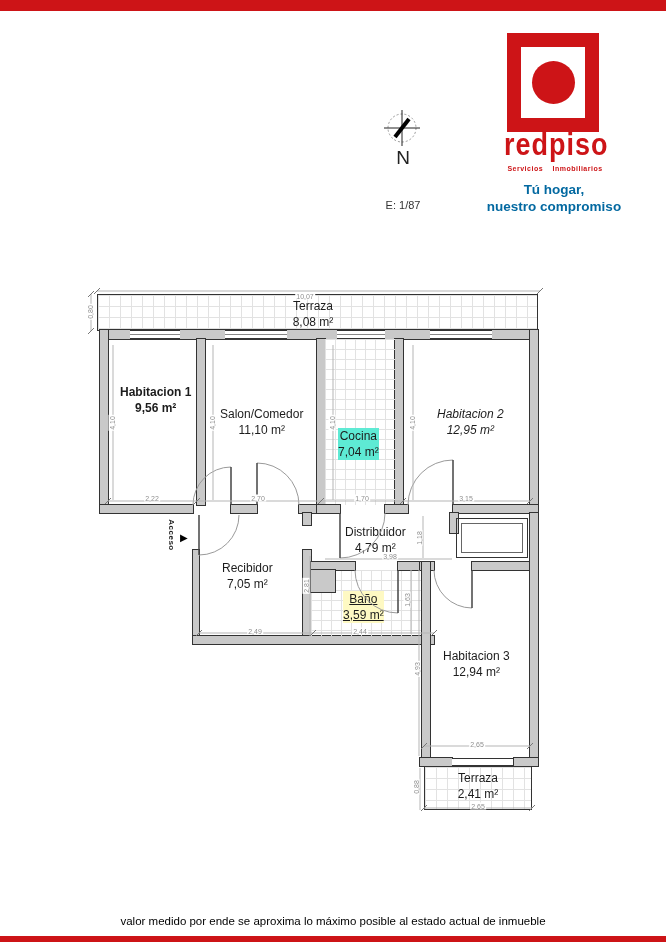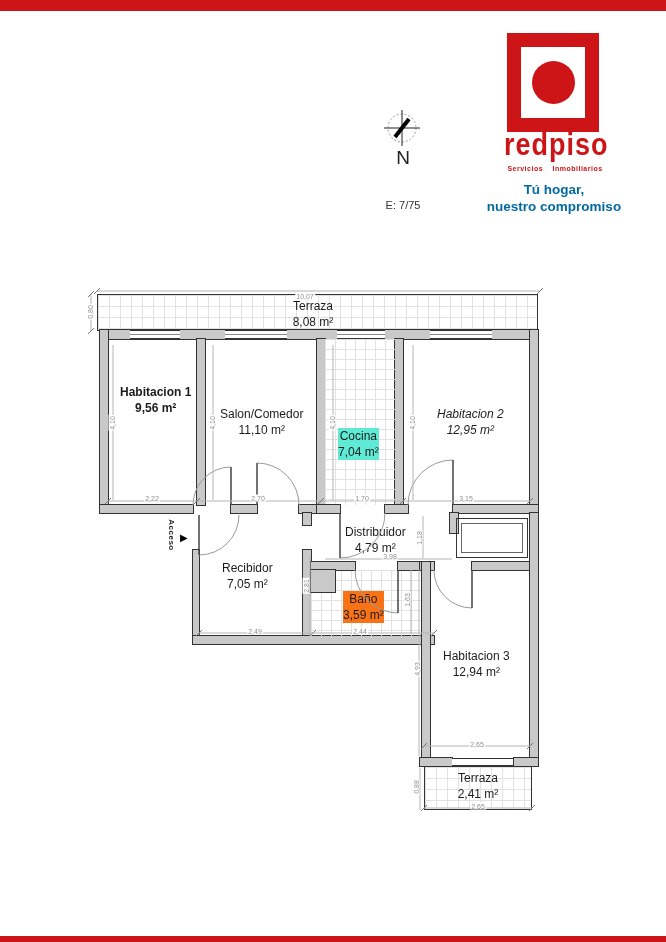--- a/index.html
+++ b/index.html
@@ -49,21 +49,21 @@
   <div class="redbar" style="top:0;height:11px;"></div>
   <div class="logo-square"></div>
   <div class="logo-circle"></div>
   <div class="logo-word">redpiso</div>
   <div class="logo-sub">Servicios Inmobiliarios</div>
   <div class="tagline">
     <span>Tú hogar,</span><br>
     <span>nuestro compromiso</span>
   </div>
   <div class="north">N</div>
-  <div class="scale">E: 7/75</div>
+  <div class="scale">E: 1/87</div>
 
   <div class="thin grid" style="left:97px;top:294px;width:441px;height:37px;"></div>
 
   <div class="w" style="left:100px;top:330px;width:438px;height:9px;"></div>
   <div class="win" style="left:130px;top:330px;width:50px;height:9px;"></div>
   <div class="win" style="left:225px;top:330px;width:62px;height:9px;"></div>
   <div class="win" style="left:337px;top:330px;width:48px;height:9px;"></div>
   <div class="win" style="left:430px;top:330px;width:62px;height:9px;"></div>
   <div class="w" style="left:100px;top:330px;width:8px;height:183px;"></div>
   <div class="w" style="left:197px;top:339px;width:8px;height:166px;"></div>
@@ -191,21 +191,21 @@
     <span class="area">12,95 m²</span>
   </div>
   <div class="room-label" style="left:345px;top:524px;">
     <span>Distribuidor</span>
     <span class="area">4,79 m²</span>
   </div>
   <div class="room-label" style="left:222px;top:560px;">
     <span>Recibidor</span>
     <span class="area">7,05 m²</span>
   </div>
-  <div class="room-label" style="left:343px;top:591px;background:#f97316;">
+  <div class="room-label" style="left:343px;top:591px;background:#fef9c3;text-decoration:underline;">
     <span>Baño</span>
     <span class="area">3,59 m²</span>
   </div>
   <div class="room-label" style="left:443px;top:648px;">
     <span>Habitacion 3</span>
     <span class="area">12,94 m²</span>
   </div>
   <div class="room-label center" style="left:430px;top:770px;width:96px;background:transparent;">
     <span>Terraza</span>
     <span class="area">2,41 m²</span>
@@ -230,16 +230,17 @@
   <div class="dim" style="left:255px;top:631px;">2,49</div>
   <div class="dim" style="left:360px;top:631px;">2,44</div>
   <div class="dimv" style="left:407px;top:600px;">1,63</div>
   <div class="dimv" style="left:417px;top:669px;">4,93</div>
   <div class="dim" style="left:477px;top:744px;">2,65</div>
   <div class="dimv" style="left:416px;top:787px;">0,88</div>
   <div class="dim" style="left:478px;top:806px;">2,65</div>
 
   <div class="disclaimer">
     <br>
+    <span>valor medido por ende se aproxima lo máximo posible al estado actual de inmueble</span>
   </div>
   <div class="redbar" style="top:936px;height:6px;"></div>
 
 </div>
 
 </body></html>

